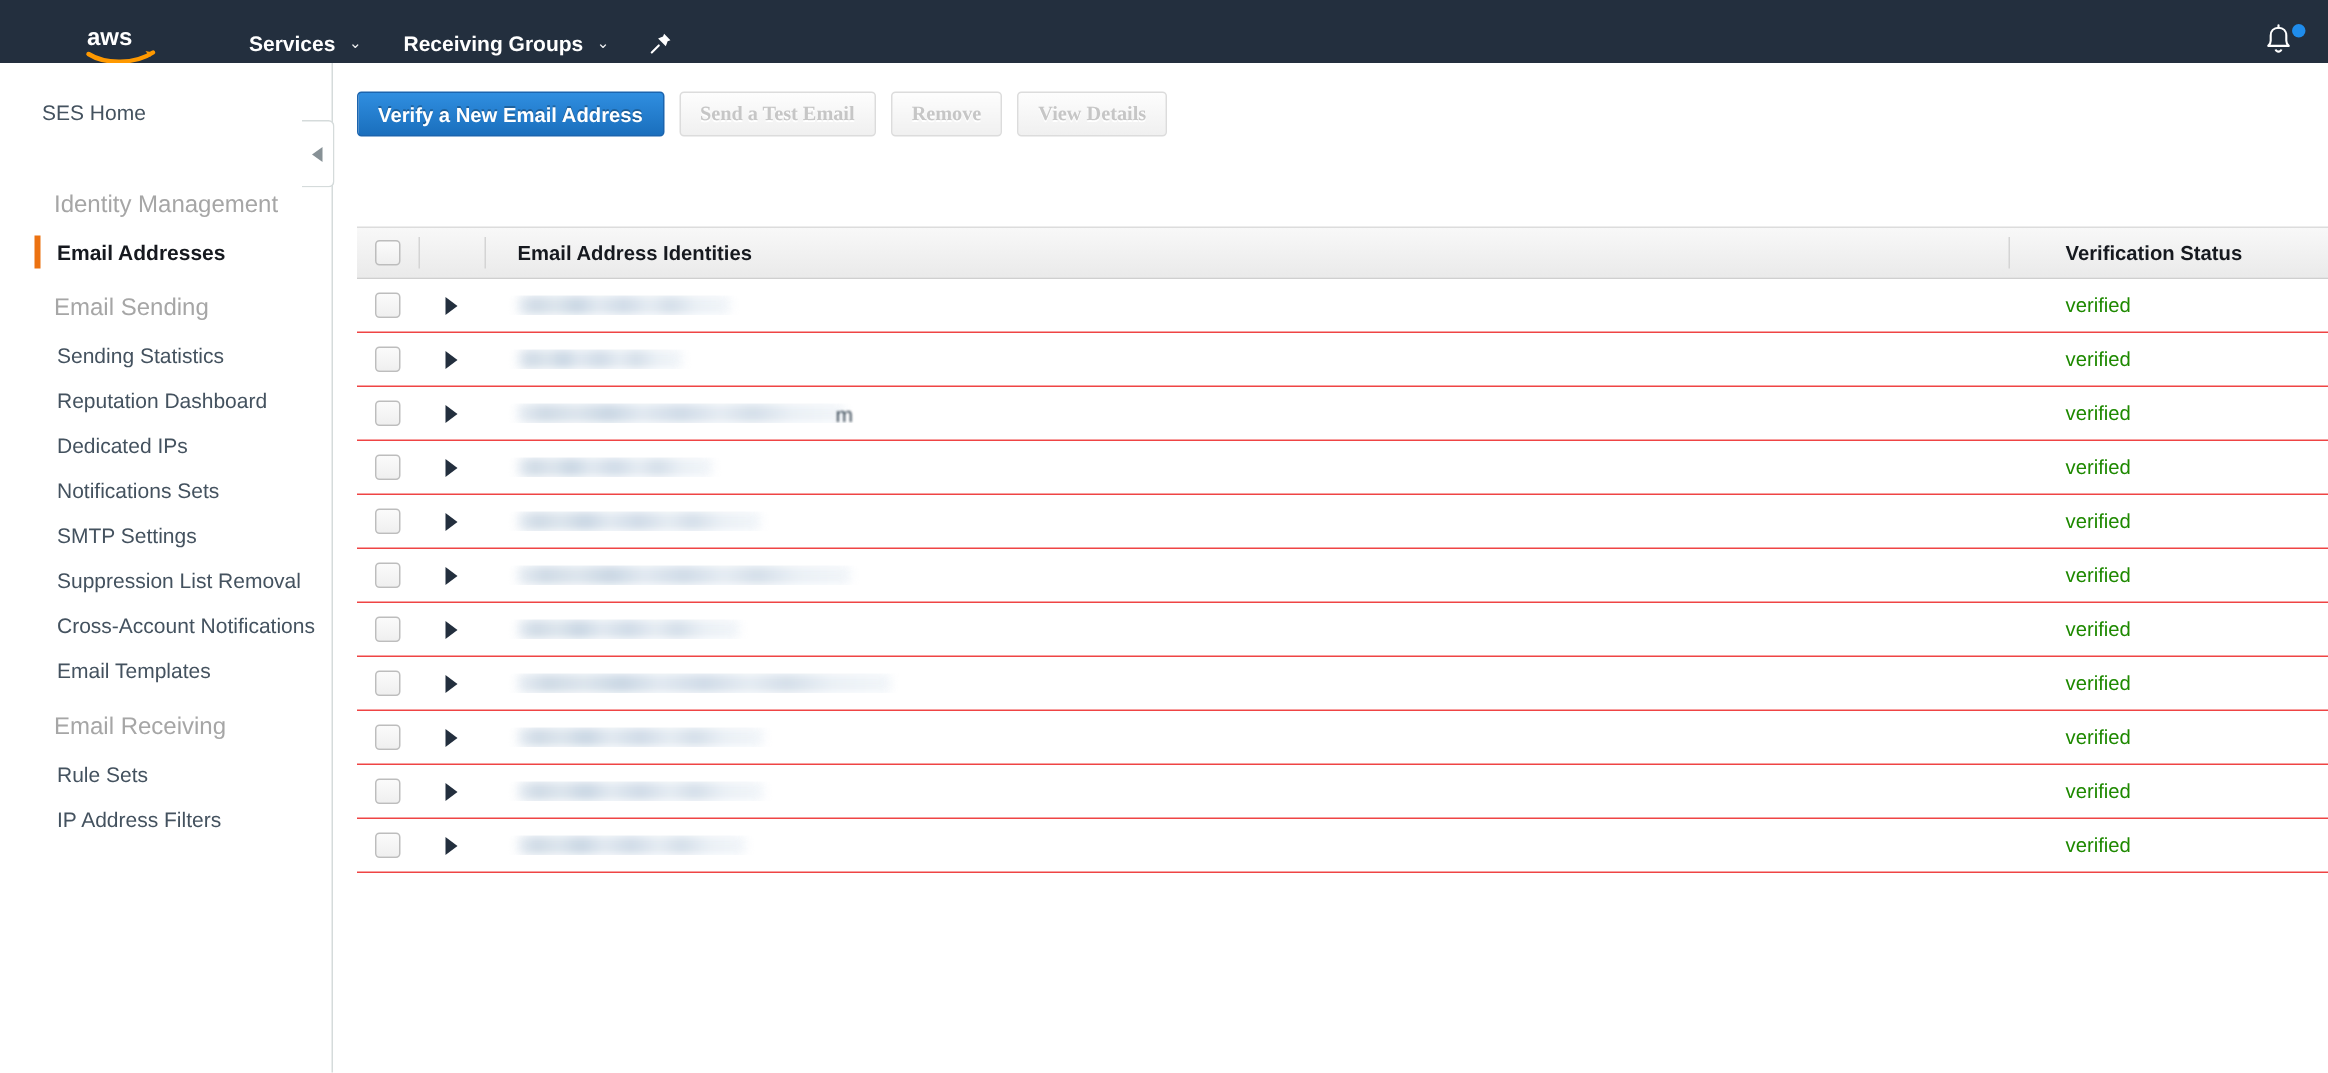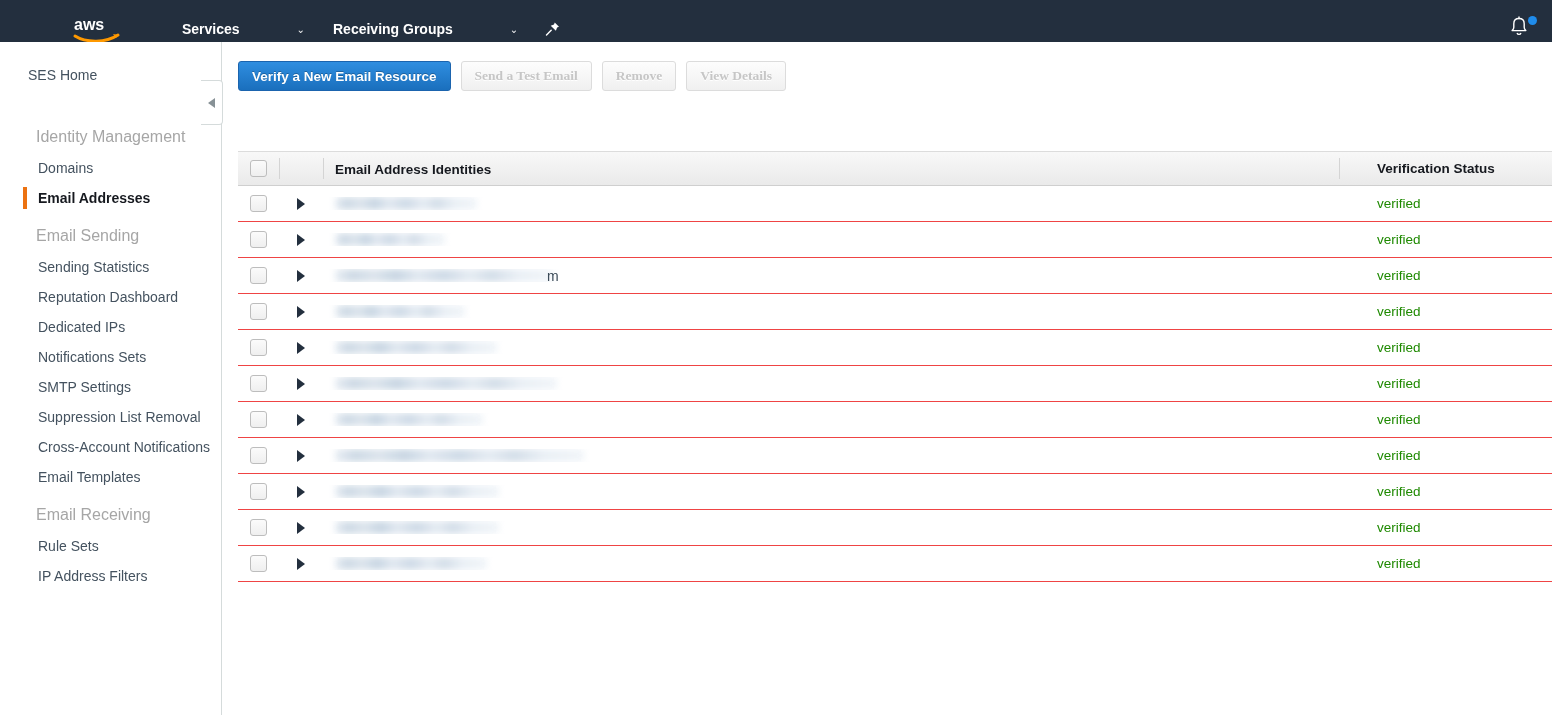--- a/index.html
+++ b/index.html
@@ -10,31 +10,31 @@
     background: #ffffff;
     font-family: "Liberation Sans", sans-serif;
     -webkit-font-smoothing: antialiased;
   }
 
   
   .topnav {
     position: absolute; top: 0; left: 0;
     width: 1552px; height: 58px;
     background: #232f3e;
-    display: flex; align-items: center; padding-left: 16px;
+    display: flex; align-items: center;
   }
   .aws-logo {
     margin-left: 55px; width: 52px; height: 30px;
     display: flex; align-items: center; justify-content: center;
   }
   .nav-item {
     display: flex; align-items: center;
     height: 42px; padding: 0 14px;
     color: #ffffff; font-size: 14px; font-weight: bold;
-    cursor: pointer; white-space: nowrap; gap: 48px;
+    cursor: pointer; white-space: nowrap;
   }
   .nav-item .caret {
     margin-left: 9px; font-size: 10px; font-weight: normal; opacity: .95;
   }
   .nav-services { margin-left: 45px; }
   .nav-pin {
     display: flex; align-items: center; justify-content: center;
     width: 40px; height: 42px; cursor: pointer; color: #fff; font-size: 15px;
   }
   .topnav-right {
@@ -185,21 +185,21 @@
     background: #fff;
   }
   .c-check {
     width: 41px; flex: 0 0 41px;
     display: flex; align-items: center; justify-content: center;
   }
   .c-arrow {
     width: 44px; flex: 0 0 44px;
     display: flex; align-items: center; justify-content: center;
   }
-  .c-email { flex: 1 1 auto; padding-left: 12px; overflow: hidden; }
+  .c-email { flex: 1 1 auto; padding-left: 22px; overflow: hidden; }
   .c-status {
     width: 213px; flex: 0 0 213px;
     padding-left: 38px;
     font-size: 13.5px; color: #1e8900;
   }
   .th-label {
     font-size: 13.5px; font-weight: bold; color: #16191f;
   }
   .hdr-div {
     position: absolute; top: 6px; bottom: 6px; width: 1px;
@@ -286,23 +286,20 @@
 
 <div class="sidebar">
 
   <div class="side-link side-home">
     <span>SES Home</span>
   </div>
 
   <div class="side-group">
     <span>Identity Management</span>
   </div>
-  <div class="side-link">
-    <span>Domains</span>
-  </div>
   <div class="side-link active">
     <span>Email Addresses</span>
   </div>
 
   <div class="side-group">
     <span>Email Sending</span>
   </div>
   <div class="side-link">
     <span>Sending Statistics</span>
   </div>
@@ -340,21 +337,21 @@
 </div>
 
 <div class="collapse-tab">
   <span class="tri"></span>
 </div>
 
 <div class="content">
 
   <div class="toolbar">
     <div class="btn btn-primary">
-      <span>Verify a New Email Resource</span>
+      <span>Verify a New Email Address</span>
     </div>
     <div class="btn btn-disabled">
       <span>Send a Test Email</span>
     </div>
     <div class="btn btn-disabled">
       <span>Remove</span>
     </div>
     <div class="btn btn-disabled">
       <span>View Details</span>
     </div>

